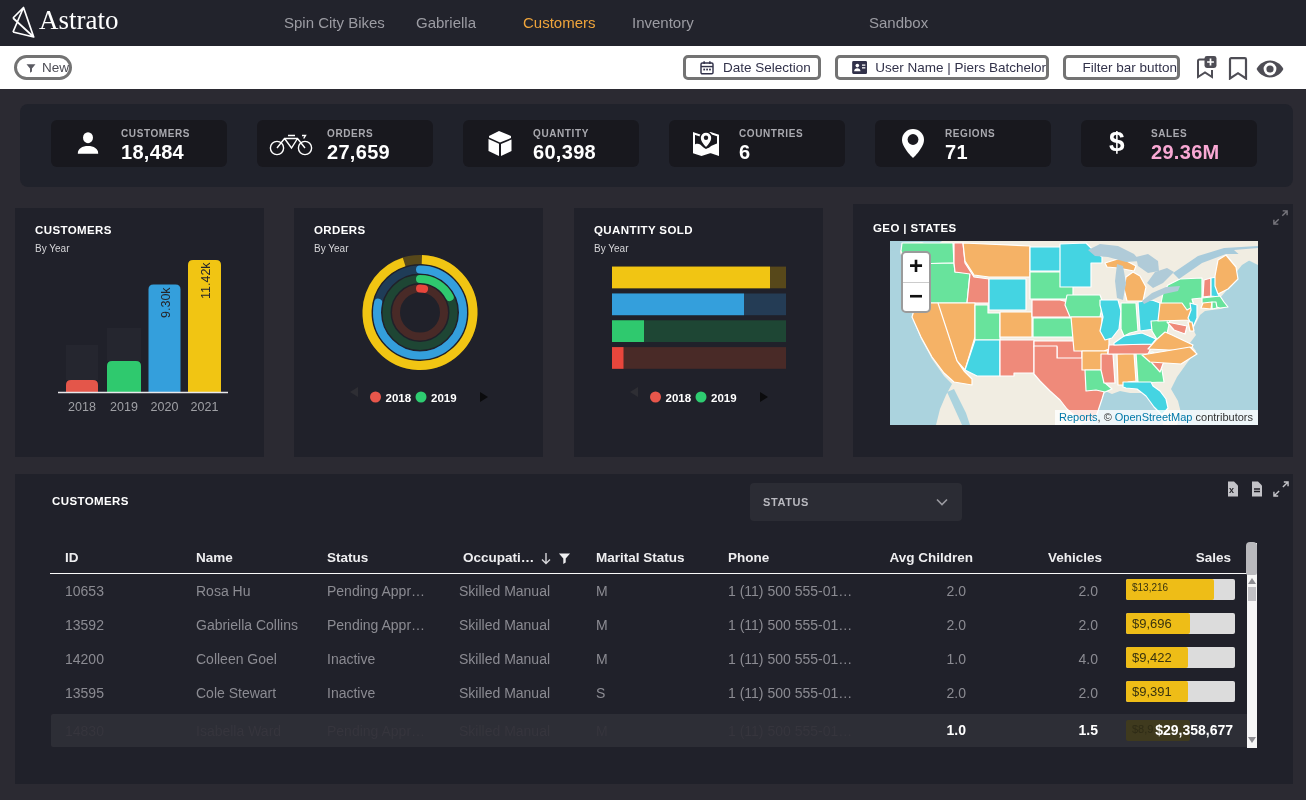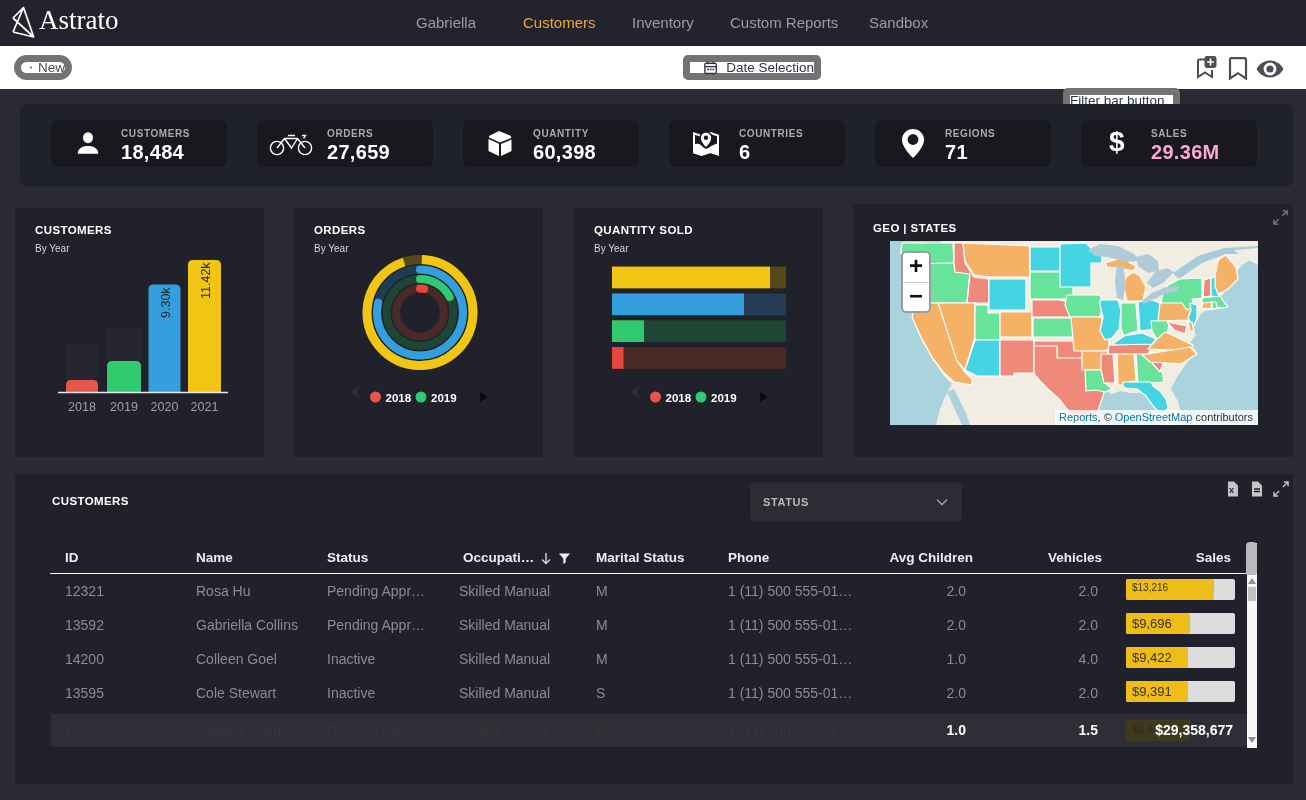--- a/index.html
+++ b/index.html
@@ -5,21 +5,21 @@
   * { margin:0; padding:0; box-sizing:border-box; }
   html,body { width:1306px; height:800px; overflow:hidden; background:#2b2a32; font-family:"Liberation Sans", sans-serif; }
   .abs { position:absolute; }
   
   #nav { position:absolute; left:0; top:0; width:1306px; height:46px; background:#22232c; }
   #nav .item { position:absolute; top:0; height:46px; line-height:46px; color:#9c9ca3; font-size:15px; }
   #nav .item.active { color:#efa43b; }
   #logo-text { position:absolute; left:39px; top:5px; font-family:"Liberation Serif", serif; font-size:27px; color:#fff; }
   
   #toolbar { position:absolute; left:0; top:46px; width:1306px; height:43px; background:#ffffff; }
-  .tbtn { position:absolute; top:9px; height:25px; border:7px solid #737373; border-radius:5px; background:#fff;
+  .tbtn { position:absolute; top:9px; height:25px; border:3px solid #737373; border-radius:5px; background:#fff;
           color:#32324a; font-size:13.5px; display:flex; align-items:center; white-space:nowrap; }
   
   #band { position:absolute; left:20px; top:104px; width:1273px; height:83px; background:#20222b; border-radius:8px; }
   .kpi { position:absolute; top:120px; width:176px; height:47px; background:#18181e; border-radius:6px; }
   .kpi .lbl { position:absolute; left:70px; top:8px; font-size:10px; font-weight:bold; letter-spacing:0.6px; color:#a9a9af; }
   .kpi .val { position:absolute; left:70px; top:21px; font-size:20px; font-weight:bold; color:#fff; letter-spacing:0.3px; }
   
   .panel { position:absolute; top:208px; height:249px; background:#20212a; }
   .ptitle { position:absolute; left:20px; top:16px; font-size:11.5px; font-weight:bold; color:#fff; letter-spacing:0.4px; }
   .psub { position:absolute; left:20px; top:35px; font-size:10px; color:#d6d6d9; }
@@ -31,24 +31,24 @@
   .drop { position:absolute; top:9px; height:38px; width:212px; background:#2b2c34; border-radius:4px; }
   .drop .dl { position:absolute; left:13px; top:13px; font-size:11px; font-weight:bold; letter-spacing:0.6px; color:#b9b9bf; }
 </style>
 </head>
 <body>
 <div id="nav">
   <svg class="abs" style="left:12px;top:6px" width="26" height="34" viewBox="0 0 26 34">
     <path d="M1,12 L11.5,1.5 L21.7,31 L1,26 M1,12 L21.7,31 M11.5,1.5 L1,26" fill="none" stroke="#fff" stroke-width="1.7" stroke-linejoin="round"></path>
   </svg>
   <div id="logo-text">Astrato</div>
+  <div class="item" style="left:284px">Spin City Bikes</div>
   <div class="item" style="left:416px">Gabriella</div>
   <div class="item active" style="left:523px">Customers</div>
   <div class="item" style="left:632px">Inventory</div>
-  <div class="item" style="left:730px">Custom Reports</div>
   <div class="item" style="left:869px">Sandbox</div>
 </div>
 
 <div id="toolbar">
   <div class="tbtn" style="left:14px; width:58px; border-radius:13px; color:#4c4c54;">
     <svg width="14" height="14" viewBox="0 0 16 16" style="margin-left:8px">
         <path d="M2 3h12l-4.7 5.6v4l-2.6 1.7V8.6z" fill="#5a5a62"></path>
       </svg>
     <span style="margin-left:5px">New</span>
   </div>
@@ -57,21 +57,31 @@
       <rect x="2.5" y="3.8" width="15" height="13.5" rx="1.6" fill="none" stroke="#32324a" stroke-width="1.8"></rect>
       <line x1="2.5" y1="8.2" x2="17.5" y2="8.2" stroke="#32324a" stroke-width="1.8"></line>
       <line x1="6.4" y1="1.6" x2="6.4" y2="5" stroke="#32324a" stroke-width="1.8"></line>
       <line x1="13.6" y1="1.6" x2="13.6" y2="5" stroke="#32324a" stroke-width="1.8"></line>
       <rect x="5.4" y="10.8" width="2.2" height="2.2" fill="#32324a"></rect>
         <rect x="9" y="10.8" width="2.2" height="2.2" fill="#32324a"></rect>
         <rect x="12.6" y="10.8" width="2.2" height="2.2" fill="#32324a"></rect>
     </svg>
     <span style="margin-left:8px">Date Selection</span>
   </div>
-  <div class="tbtn" style="left:1063px; width:117px; justify-content:flex-start;margin-top:33px;">
+  <div class="tbtn" style="left:835px; width:214px;">
+    <svg width="17" height="15" viewBox="0 0 20 18" style="margin-left:14px">
+      <path d="M2 0.5h16a1.8 1.8 0 0 1 1.8 1.8v13.4a1.8 1.8 0 0 1-1.8 1.8H2A1.8 1.8 0 0 1 .2 15.7V2.3A1.8 1.8 0 0 1 2 .5z" fill="#32324a"></path>
+      <circle cx="7" cy="6.5" r="2.4" fill="#fff"></circle>
+      <path d="M2.8 13.8c0-2.3 1.9-3.7 4.2-3.7s4.2 1.4 4.2 3.7z" fill="#fff"></path>
+      <rect x="13.2" y="5" width="4.4" height="1.7" fill="#fff"></rect>
+      <rect x="13.2" y="8.6" width="4.4" height="1.7" fill="#fff"></rect>
+    </svg>
+    <span style="margin-left:8px">User Name | Piers Batchelor</span>
+  </div>
+  <div class="tbtn" style="left:1063px; width:117px; justify-content:flex-end;">
       <span>Filter bar button</span>
     </div>
   <svg class="abs" style="left:1194px;top:9px" width="24" height="26" viewBox="0 0 24 26">
     <path d="M5.5 4.5 h6 M5.5 4.5 a1.5 1.5 0 0 0 -1.5 1.5 V22 l7-4.6 7 4.6 V15" fill="none" stroke="#4e4d55" stroke-width="2"></path>
     <rect x="10.5" y="1" width="12" height="12" rx="2.4" fill="#4e4d55"></rect>
     <path d="M16.5 3.6v6.8 M13.1 7h6.8" stroke="#fff" stroke-width="1.7"></path>
   </svg>
   <svg class="abs" style="left:1228px;top:11px" width="20" height="23" viewBox="0 0 20 23">
     <path d="M3.2 1.2 h13.6 a1.2 1.2 0 0 1 1.2 1.2 V21.5 l-8-5.3-8 5.3 V2.4 a1.2 1.2 0 0 1 1.2-1.2z" fill="none" stroke="#4e4d55" stroke-width="2.2"></path>
   </svg>
@@ -334,21 +344,21 @@
       </svg>
     <div class="th" style="left:581px">Marital Status</div>
     <div class="th" style="left:713px">Phone</div>
     <div class="th num" style="left:795px;width:163px">Avg Children</div>
     <div class="th num" style="left:975px;width:112px">Vehicles</div>
     <div class="th num" style="left:1125px;width:91px">Sales</div>
   </div>
   <div class="abs" style="left:35px;top:99px;width:1200px;height:1px;background:#fafafa"></div>
 
   <div class="abs" style="left:0;top:101px;width:1278px;height:34px">
-    <div class="td" style="left:50px;top:8px">12321</div>
+    <div class="td" style="left:50px;top:8px">10653</div>
     <div class="td" style="left:181px;top:8px">Rosa Hu</div>
     <div class="td" style="left:312px;top:8px">Pending Appr…</div>
     <div class="td" style="left:444px;top:8px">Skilled Manual</div>
     <div class="td" style="left:581px;top:8px">M</div>
     <div class="td" style="left:713px;top:8px">1 (11) 500 555-01…</div>
     <div class="td num" style="left:795px;top:8px;width:156px">2.0</div>
     <div class="td num" style="left:975px;top:8px;width:108px">2.0</div>
     <div class="abs" style="left:1111px;top:4px;width:109px;height:21px;background:#dcdcdc;border-radius:2px"></div>
     <div class="abs" style="left:1111px;top:4px;width:88px;height:21px;background:#eebd17;border-radius:2px"></div>
     <div class="abs" style="left:1117px;top:7px;font-size:10px;color:#39330f">$13,216</div>

